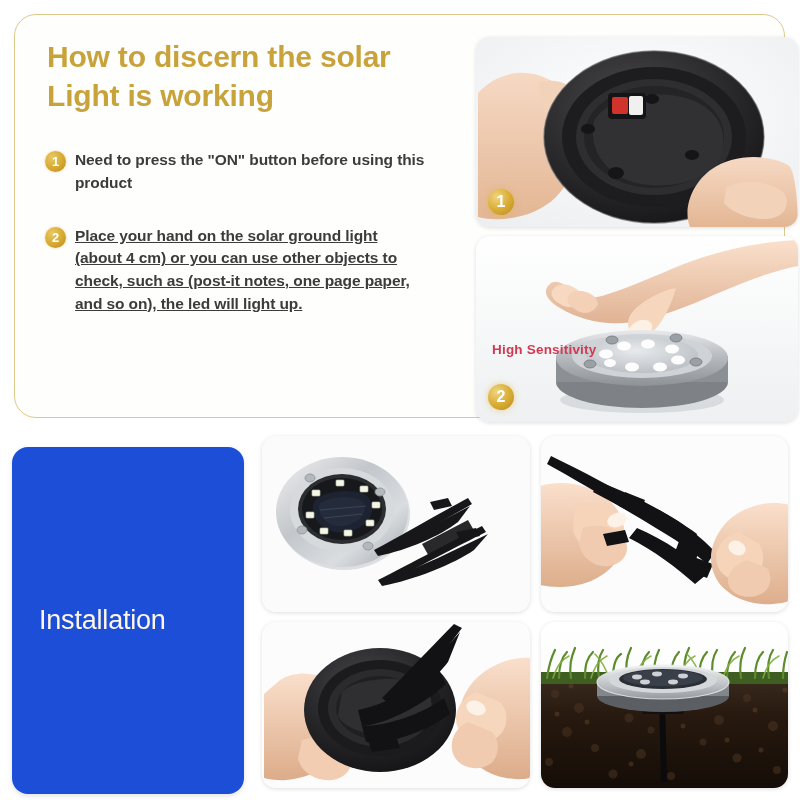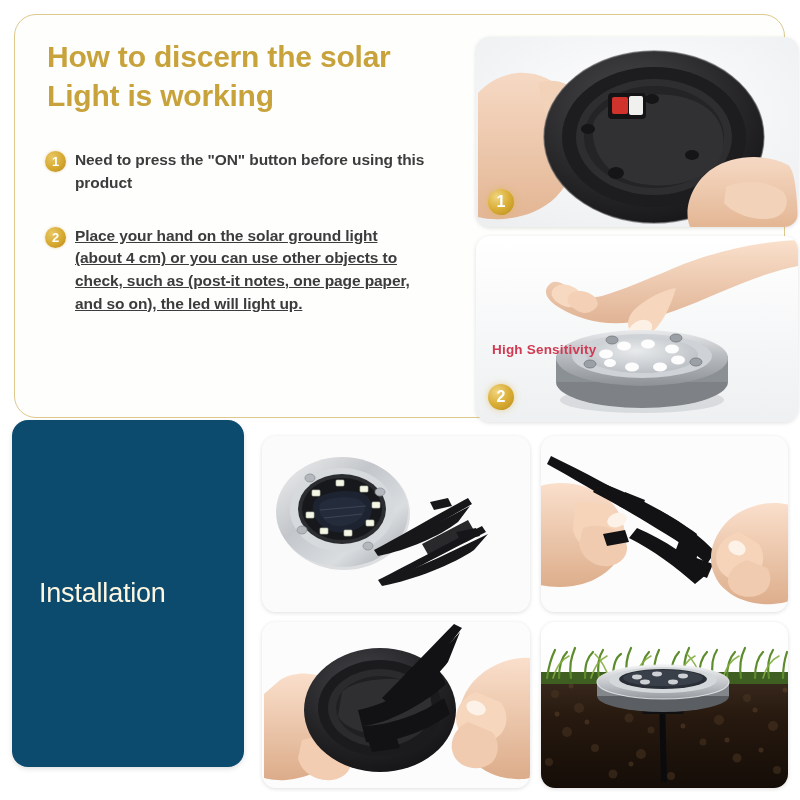--- a/index.html
+++ b/index.html
@@ -64,22 +64,22 @@
     margin-top:24px;
   }
 
   
   #photo1{left:461px;top:22px;width:322px;height:190px;background:#f6f6f7;}
   
   #photo2{left:461px;top:221px;width:322px;height:186px;background:#f7f7f8;}
 
   
   .orange-panel{
-    position:absolute;left:12px;top:420px;width:232px;height:347px;
-    background:#0c4a6e;border-radius:16px;
+    position:absolute;left:12px;top:447px;width:232px;height:347px;
+    background:#1d4ed8;border-radius:16px;
     box-shadow:0 2px 5px rgba(0,0,0,.12);
     display:flex;align-items:center;
   }
   .orange-text{
     padding-left:27px;color:#fdf6e0;font-size:27px;line-height:1.45;
     font-weight:normal;letter-spacing:-.2px;
   }
 
   
   #photo3{left:262px;top:436px;width:268px;height:176px;}

